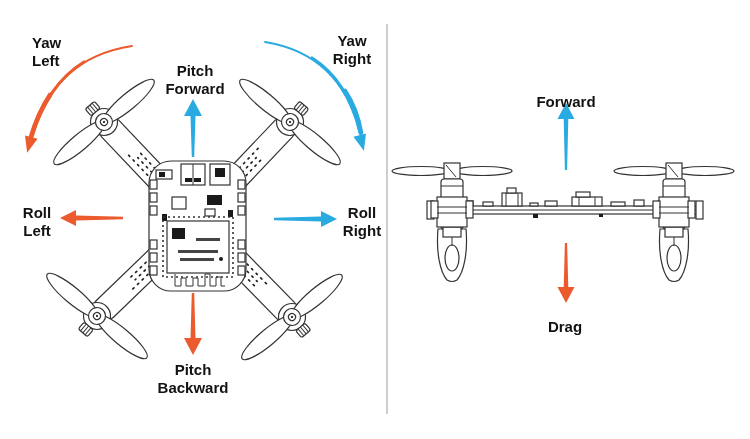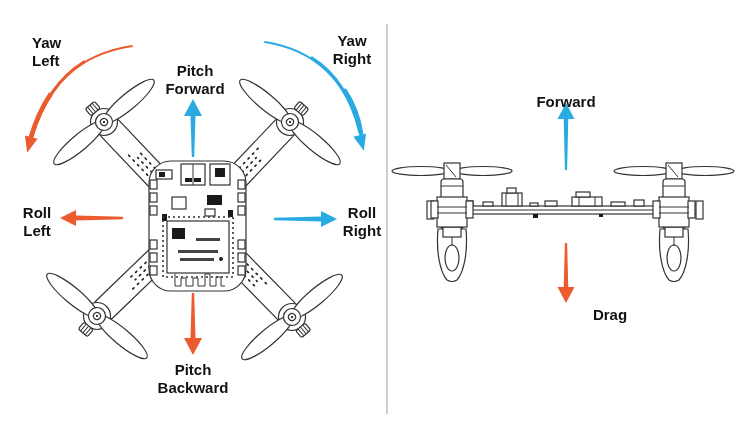--- a/index.html
+++ b/index.html
@@ -195,15 +195,15 @@
 Right</div>
 <div class="label center" style="left:195px;top:62px;">Pitch
 Forward</div>
 <div class="label center" style="left:37px;top:204px;">Roll
 Left</div>
 <div class="label center" style="left:362px;top:204px;">Roll
 Right</div>
 <div class="label center" style="left:193px;top:361px;">Pitch
 Backward</div>
 <div class="label center" style="left:566px;top:93px;">Forward</div>
-<div class="label center" style="left:565px;top:306px;margin-left:45px;">Drag</div>
+<div class="label center" style="left:565px;top:318px;">Drag</div>
 
 </div>
 
 </body></html>

